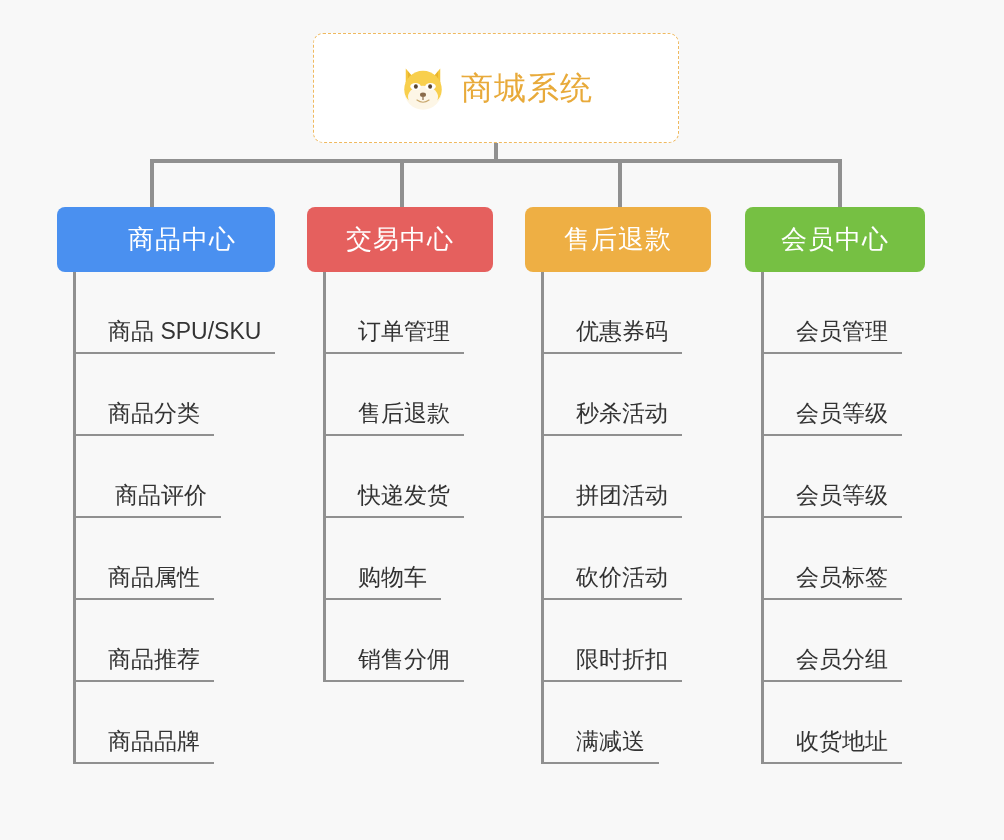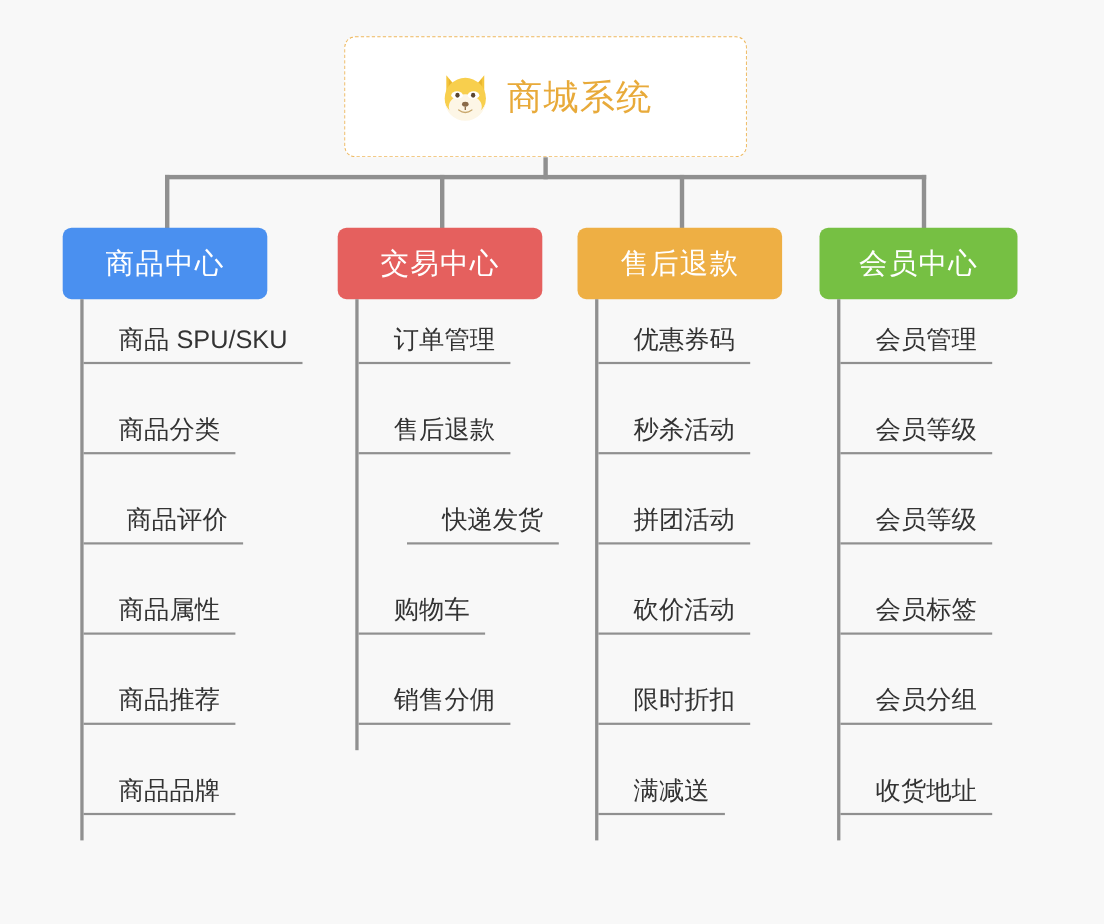--- a/index.html
+++ b/index.html
@@ -93,35 +93,35 @@
     height: 65px;
     border-radius: 8px;
     display: flex;
     align-items: center;
     justify-content: center;
     color: #ffffff;
     font-size: 26px;
     letter-spacing: 1px;
     white-space: nowrap;
   }
-  .col-1 .cat-box { width: 186px; }
+  .col-1 .cat-box { width: 186px; padding-left: 32px; }
   .col-2 .cat-box { width: 186px; }
   .col-3 .cat-box { width: 186px; }
   .col-4 .cat-box { width: 180px; }
 
   .leaf-list {
     position: relative;
     margin-left: 16px;
     padding-left: 0;
     border-left: 3px solid #909090;
   }
   .leaf-item {
     height: 82px;
     display: flex;
-    align-items: center;
+    align-items: flex-end;
     padding-left: 0;
   }
   .leaf-inner {
     display: inline-block;
     padding: 0 14px 6px 32px;
     border-bottom: 2px solid #909090;
     font-size: 23px;
     color: #333333;
     line-height: 1.2;
     white-space: nowrap;
@@ -190,21 +190,21 @@
       <span>交易中心</span>
     </div>
     <div class="leaf-list" style="border-left-color: rgb(144, 144, 144);">
       <div class="leaf-item">
           <span class="leaf-inner" style="border-bottom-color: rgb(144, 144, 144);">订单管理</span>
         </div>
       <div class="leaf-item">
           <span class="leaf-inner" style="border-bottom-color: rgb(144, 144, 144);">售后退款</span>
         </div>
       <div class="leaf-item">
-          <span class="leaf-inner" style="border-bottom-color: rgb(144, 144, 144); margin-left: 44px;">快递发货</span>
+          <span class="leaf-inner" style="border-bottom-color: rgb(144, 144, 144);">快递发货</span>
         </div>
       <div class="leaf-item">
           <span class="leaf-inner" style="border-bottom-color: rgb(144, 144, 144);">购物车</span>
         </div>
       <div class="leaf-item">
           <span class="leaf-inner" style="border-bottom-color: rgb(144, 144, 144);">销售分佣</span>
         </div>
     </div>
   </div>
 

